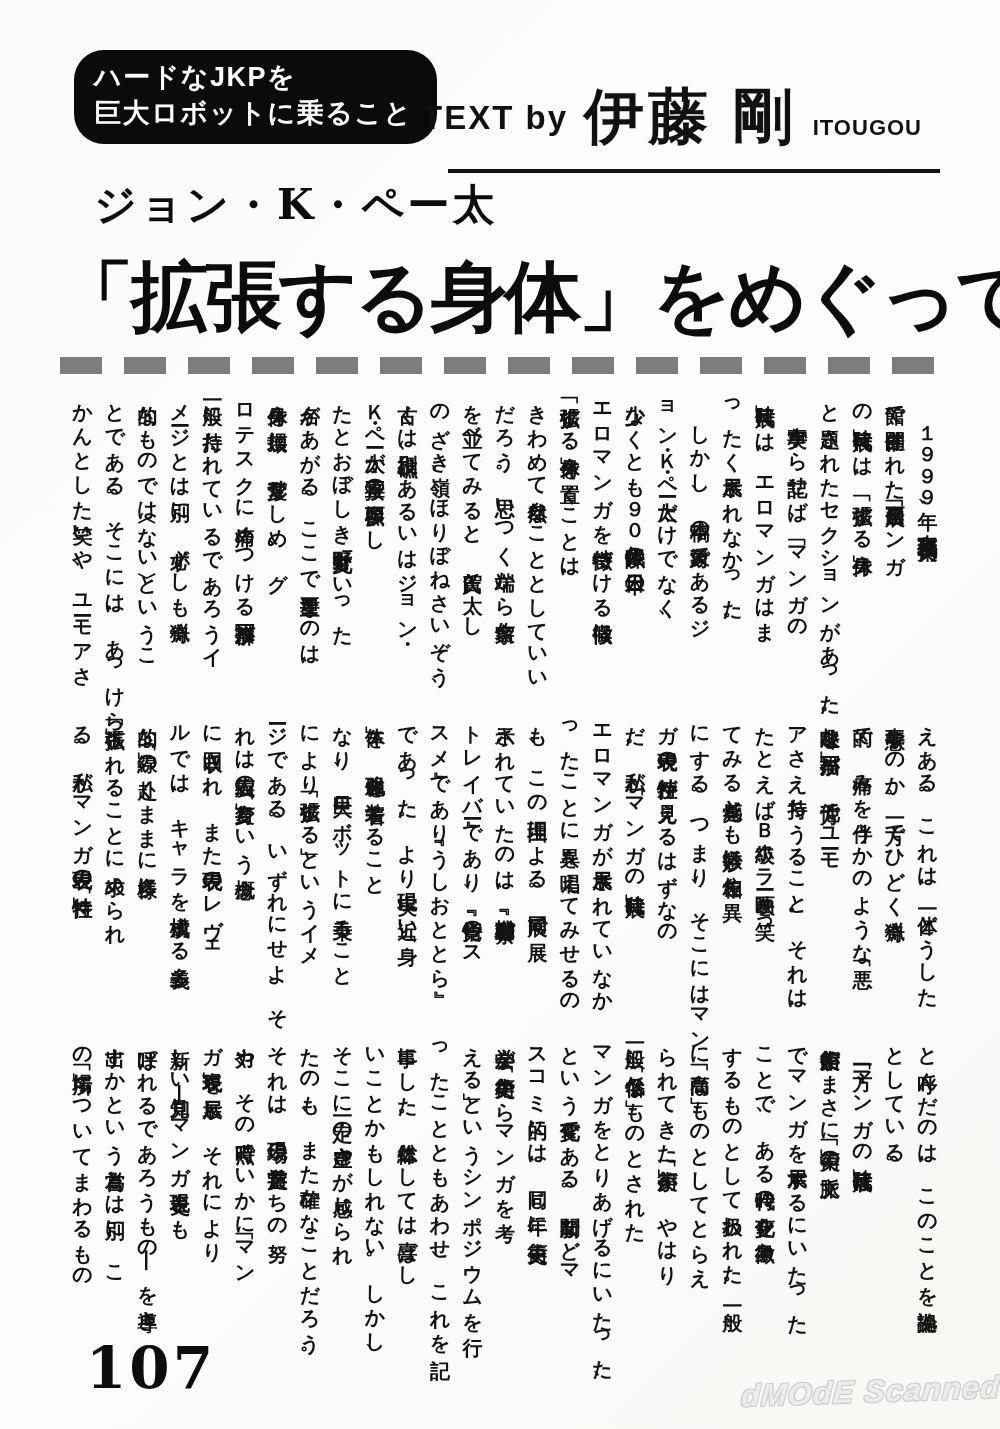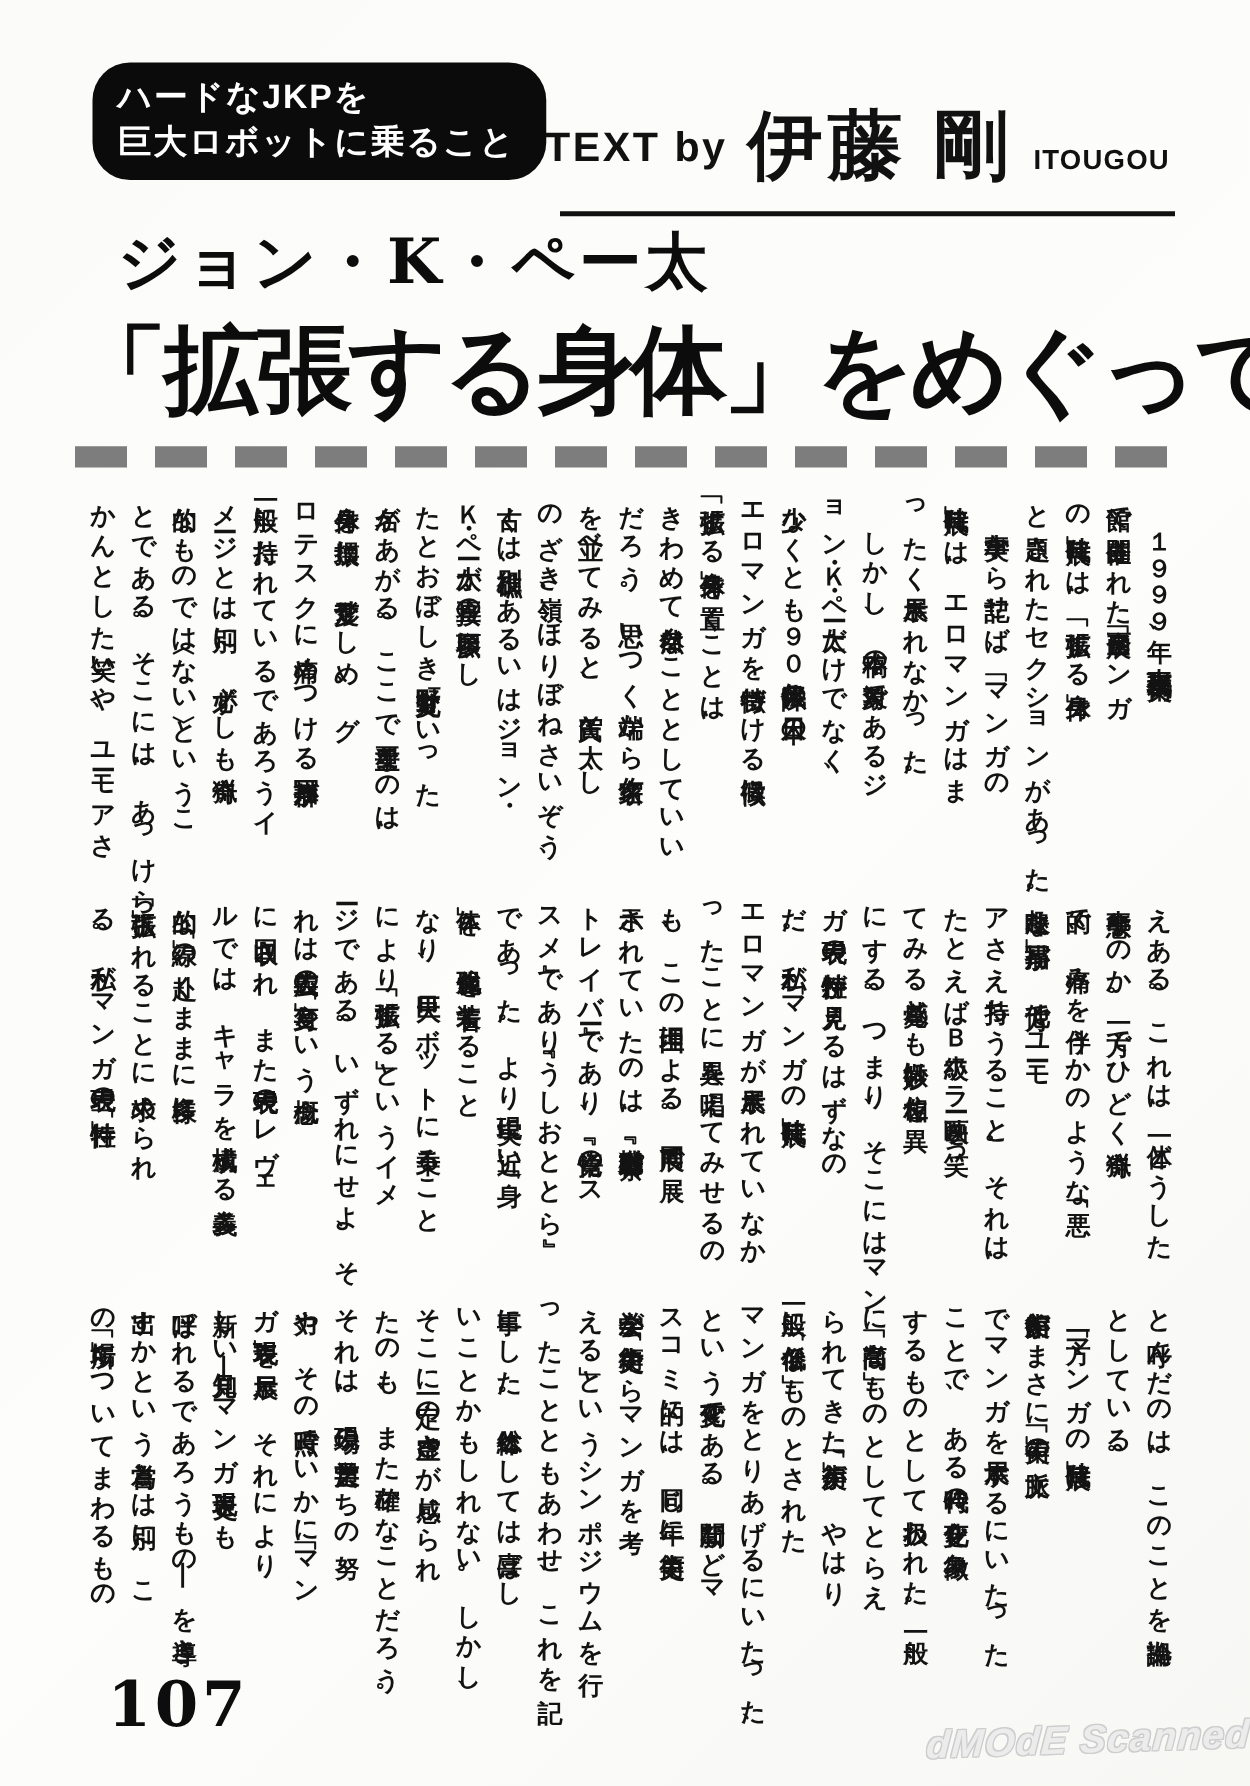--- a/index.html
+++ b/index.html
@@ -14,42 +14,42 @@
     position:absolute; left:74px; top:50px;
     background:#0b0b0b; color:#fff; border-radius:30px;
     padding:10px 24px 13px 20px;
   }
   .badge-line {
     font-family:"Liberation Sans",sans-serif; font-weight:bold;
     font-size:27px; line-height:1.32; letter-spacing:1.5px; white-space:nowrap;
   }
   
   .byline {
-    position:absolute; top:88px; left:430px; right:64px;
+    position:absolute; top:88px; left:430px; right:78px;
     display:flex; align-items:flex-end; justify-content:flex-end; gap:16px;
   }
   .by-prefix {
     font-weight:bold; font-size:33px; letter-spacing:2px; padding-bottom:8px; white-space:nowrap;
   }
   .by-author {
     font-weight:700; font-size:60px; line-height:.95; letter-spacing:4px; white-space:nowrap;
     font-family:"Liberation Sans",sans-serif;
   }
   .by-romaji {
     display:flex; flex-direction:row; font-weight:bold; font-size:22px;
     line-height:1.02; padding-bottom:6px; letter-spacing:1px;
   }
   .byline-rule {
     position:absolute; left:448px; right:60px; top:169px; height:4px; background:#111;
   }
   
   .title1 {
     position:absolute; left:94px; top:184px; margin:0;
     font-family:"DejaVu Serif","Liberation Serif",serif; font-weight:900;
-    font-size:50px; line-height:1; letter-spacing:3px; color:#0c0c0c; white-space:nowrap;
+    font-size:42px; line-height:1; letter-spacing:3px; color:#0c0c0c; white-space:nowrap;
   }
   .title2 {
     position:absolute; left:57px; top:254px; margin:0;
     font-family:"DejaVu Serif","Liberation Serif",serif; font-weight:900;
     font-size:77px; line-height:1.1; letter-spacing:-3px; color:#0c0c0c; white-space:nowrap;
   }
   
   .dash-divider {
     position:absolute; left:60px; right:56px; top:357px; height:17px;
     background:repeating-linear-gradient(90deg,#7d7d7d 0,#7d7d7d 42px,transparent 42px,transparent 64px);
@@ -65,21 +65,21 @@
   .vcol {
     flex:0 0 32.5px; height:312px; overflow:visible;
     writing-mode:vertical-rl; text-orientation:mixed;
     font-family:"DejaVu Serif","Liberation Serif",serif; font-weight:700;
     font-size:20px; letter-spacing:1.2px; color:#131313; white-space:nowrap;
   }
   
   .page-number {
     position:absolute; left:86px; top:1334px;
     font-family:"DejaVu Serif","Liberation Serif",serif; font-weight:bold;
-    font-size:50px; letter-spacing:3px; color:#0d0d0d;
+    font-size:58px; letter-spacing:3px; color:#0d0d0d;
   }
   .watermark {
     position:absolute; right:0px; top:1374px;
     font-weight:bold; font-style:italic; font-size:31px; letter-spacing:1px;
     color:#ececec;
     text-shadow:1px 1px 0 #cdcdcd,-1px -1px 0 #cdcdcd,1px -1px 0 #cdcdcd,-1px 1px 0 #cdcdcd;
     transform:rotate(-2deg) skewX(-6deg);
     white-space:nowrap;
   }
 </style>

